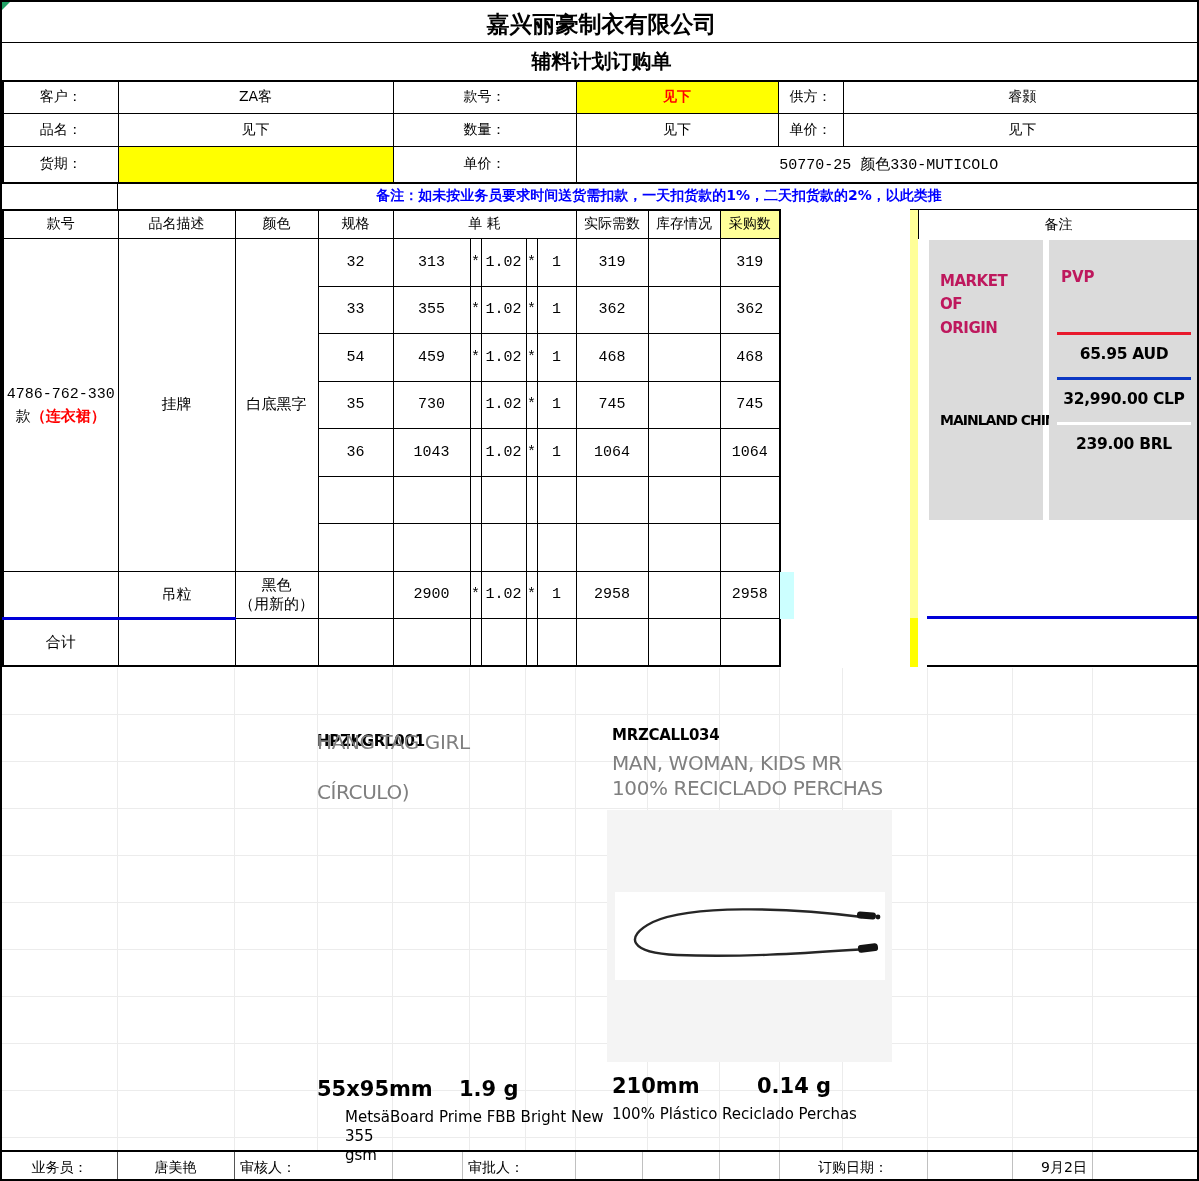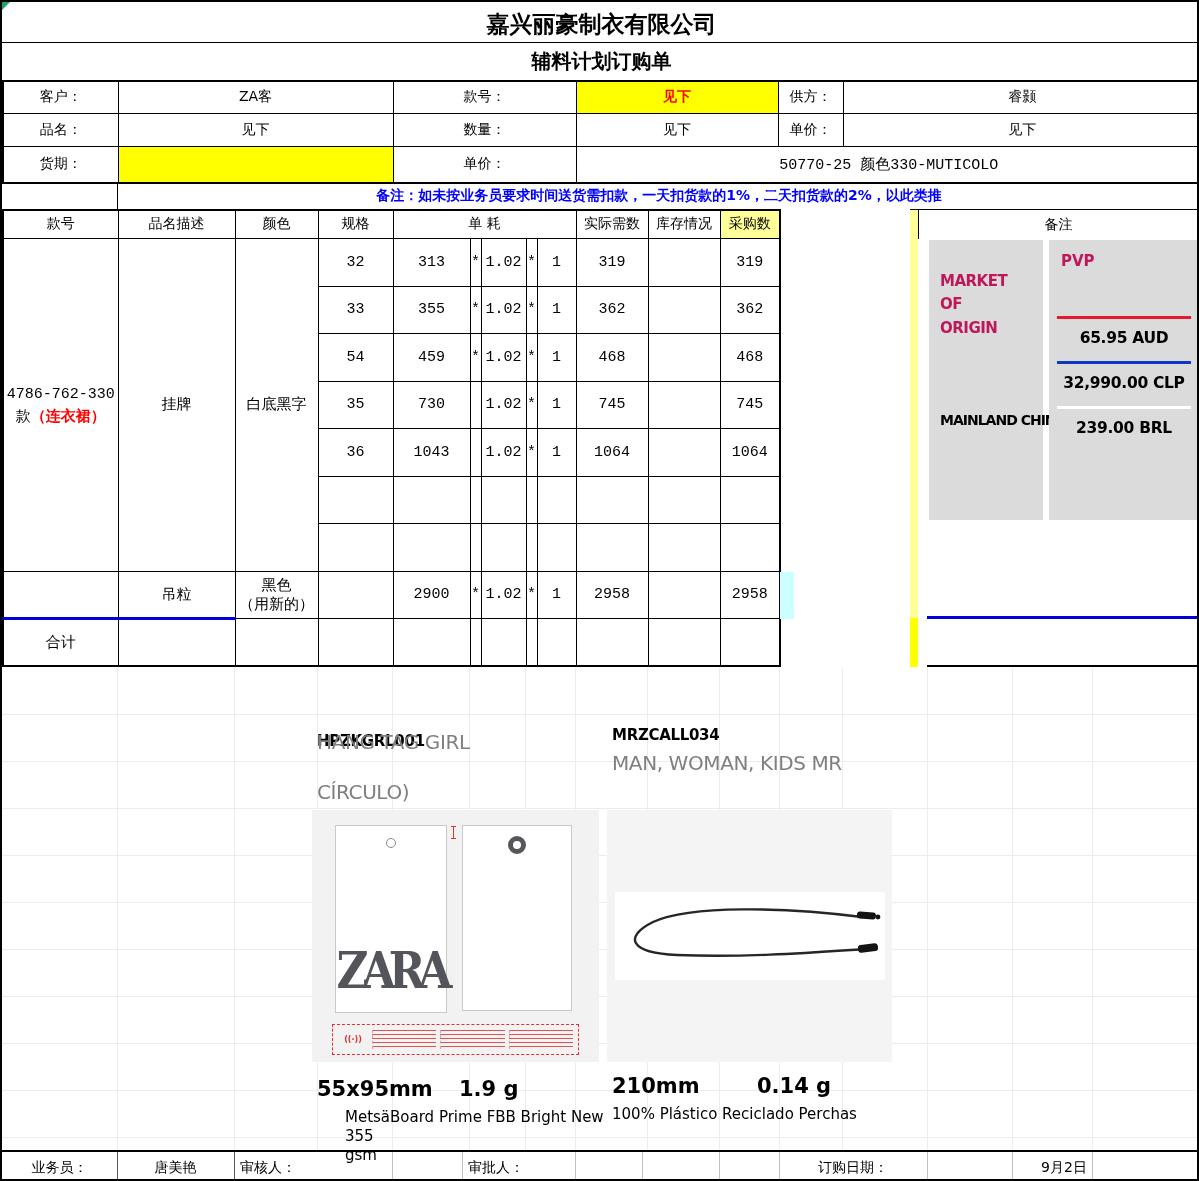--- a/index.html
+++ b/index.html
@@ -44,21 +44,21 @@
   .strip-pale{left:908px;top:208px;width:8px;height:408px;background:#FFFF99;}
   .strip-bright{left:908px;top:616px;width:8px;height:49px;background:#FFFF00;}
   .rp-right{left:1196px;top:207px;width:2px;height:458px;background:#000;}
   .rp-bottom{left:925px;top:663px;width:274px;height:2px;background:#000;}
   .rp-blue{left:925px;top:614px;width:272px;height:3px;background:#0000D8;}
   .gbox{background:#DBDBDB;}
   .gbox1{left:927px;top:238px;width:114px;height:280px;padding:30px 10px 0 11px;}
   .brick{color:#be185d;}
   .origin-title{font-size:15px;font-weight:bold;line-height:1.55;letter-spacing:-0.5px;}
   .origin-val{margin-top:72px;font-size:14px;font-weight:bold;letter-spacing:-1px;white-space:nowrap;}
-  .gbox2{left:1047px;top:238px;width:150px;height:280px;padding-top:12px;}
+  .gbox2{left:1047px;top:238px;width:150px;height:280px;padding-top:28px;}
   .pvp-title{padding-left:12px;font-size:15px;font-weight:bold;}
   .pline{width:134px;height:3px;margin:0 auto;}
   .pval{font-size:15.5px;font-weight:bold;text-align:center;letter-spacing:-0.3px;}
 
   
   .lowgrid{left:0;top:666px;width:1199px;height:482px;
     background-image:
       repeating-linear-gradient(to bottom, transparent 0, transparent 46px, #ECECEC 46px, #ECECEC 47px),
       linear-gradient(#ECECEC,#ECECEC),linear-gradient(#ECECEC,#ECECEC),linear-gradient(#ECECEC,#ECECEC),
       linear-gradient(#ECECEC,#ECECEC),linear-gradient(#ECECEC,#ECECEC),linear-gradient(#ECECEC,#ECECEC),
@@ -319,47 +319,32 @@
 
   <div class="abs lowgrid"></div>
 
   <div class="abs pcode" style="left:315px;top:703px;margin-top:27px;">HPZKGRL001</div>
   <div class="abs pname" style="left:315px;top:728px;width:275px;">
     <span>HANG TAG GIRL</span><br>
     <br>
     <span>CÍRCULO)</span>
   </div>
 
-  <div class="abs imgblock tagblock">
-    <div class="tag tag1">
-      <div class="hole-outline"></div>
-      <div class="zara">ZARA</div>
-    </div>
-    <div class="dimmark"></div>
-    <div class="tag tag2">
-      <div class="hole-donut"></div>
-    </div>
-    <div class="redbox">
-      <div class="rfid">((·))</div>
-      <div class="rcol"></div>
-      <div class="rcol"></div>
-      <div class="rcol"></div>
-    </div>
-  </div>
 
   <div class="abs cap-size" style="left:315px;top:1075px;">55x95mm</div>
   <div class="abs cap-size" style="left:457px;top:1075px;">1.9 g</div>
   <div class="abs cap-mat" style="left:315px;top:1106px;width:290px;padding-left:28px;">
     <span>MetsäBoard Prime FBB Bright New 355</span><br>
     <span>gsm</span>
   </div>
 
   <div class="abs pcode" style="left:610px;top:724px;">MRZCALL034</div>
   <div class="abs pname" style="left:610px;top:749px;width:290px;">
     <span>MAN, WOMAN, KIDS MR</span><br>
+    <span>100% RECICLADO PERCHAS</span>
   </div>
 
   <div class="abs hangblock">
     <div class="hangband">
       <svg width="270" height="88" viewBox="0 0 270 88">
         <path d="M247 25 C 170 15, 75 13, 38 30 C 8 45, 15 61, 62 63 C 130 66, 205 60, 250 57" fill="none" stroke="#262626" stroke-width="2.4"></path>
         <rect x="242" y="20" width="19" height="7" rx="3" fill="#141414" transform="rotate(5 251 23)"></rect>
         <circle cx="263" cy="25" r="2.4" fill="#141414"></circle>
         <rect x="243" y="52" width="20" height="8" rx="3" fill="#141414" transform="rotate(-7 253 56)"></rect>
       </svg>

